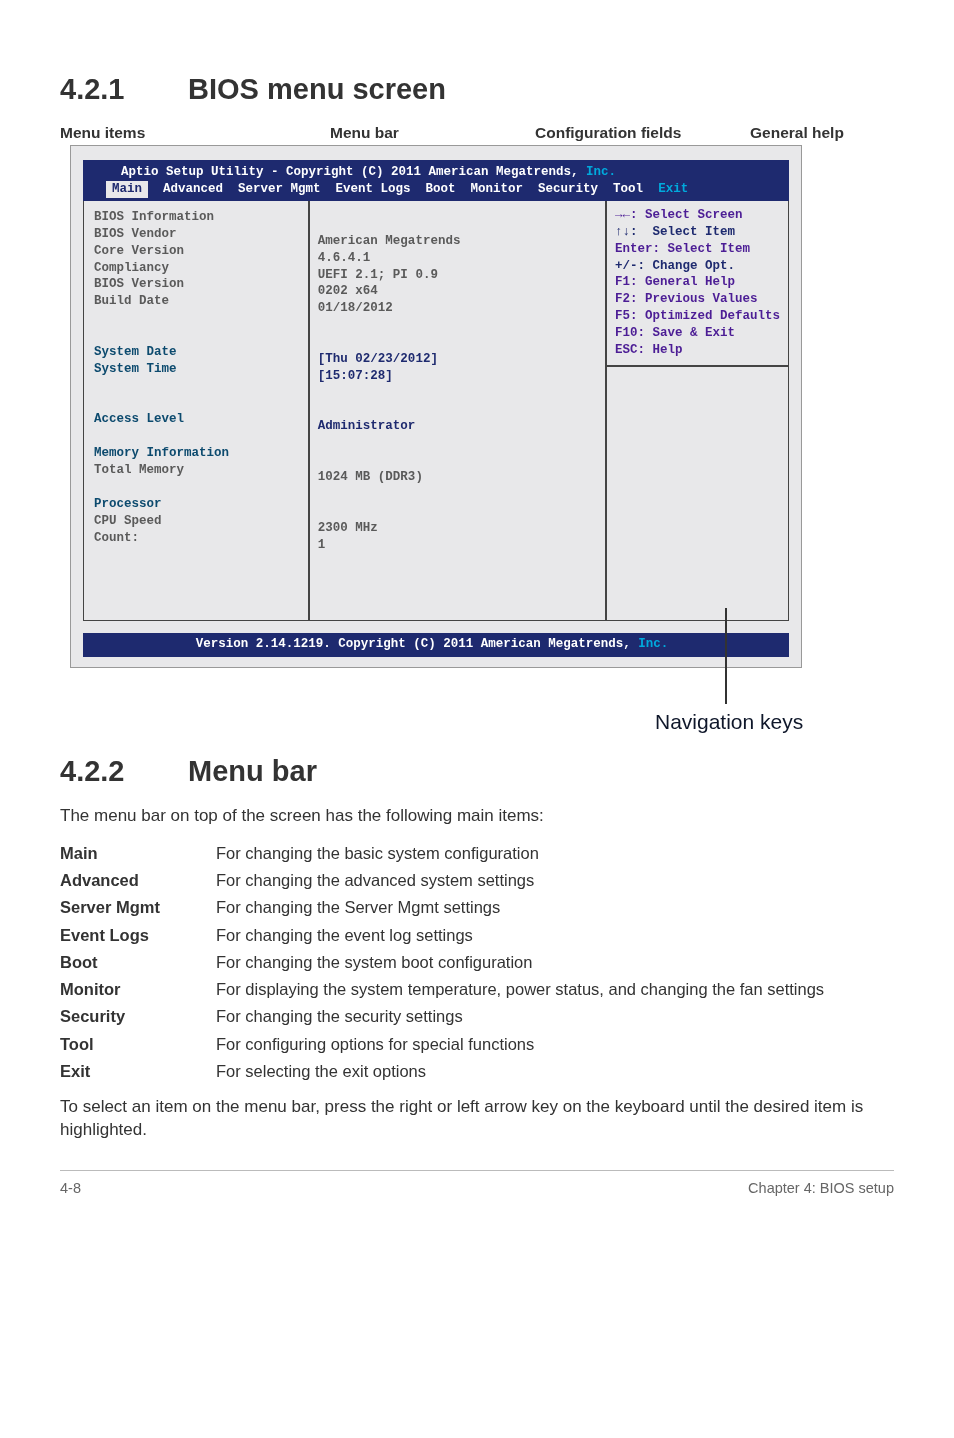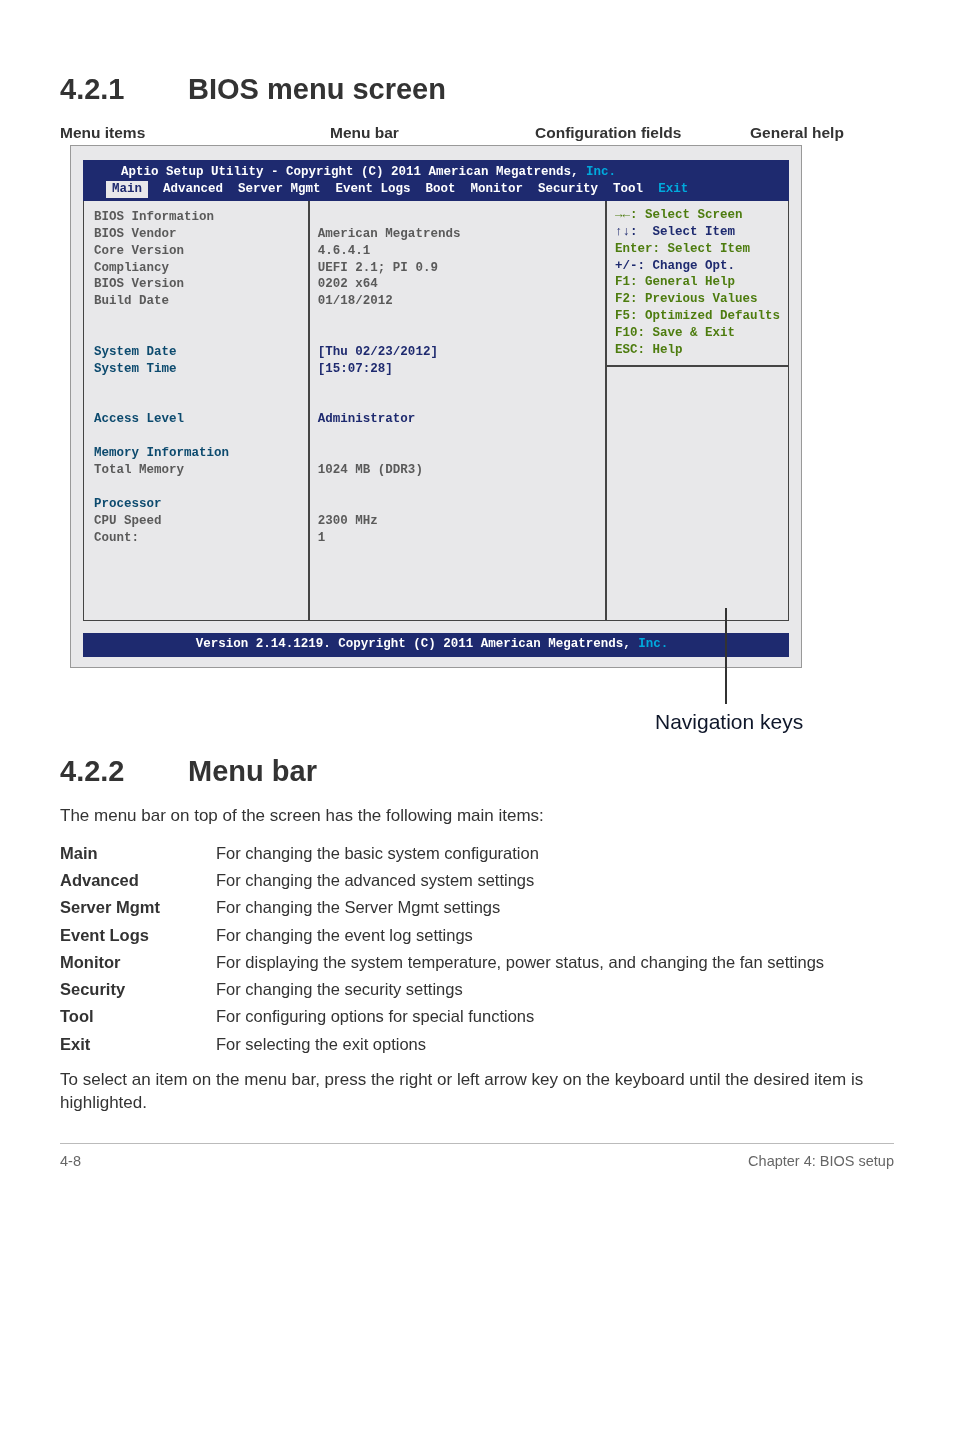--- a/index.html
+++ b/index.html
@@ -87,21 +87,21 @@
   .bios-left {
     width: 228px;
     padding: 8px 8px 8px 10px;
     border-right: 2px solid #444;
     color: #5a5a5a;
     white-space: pre;
   }
   .bios-left .dkblue { color: #0c4a6e; }
   .bios-mid {
     width: 300px;
-    padding: 8px 8px 8px 8px;
+    padding: 15px 8px 8px 8px;
     border-right: 2px solid #444;
     color: #5a5a5a;
     white-space: pre;
   }
   .bios-mid .dkblue { color: #1e2a6f; }
   .bios-right {
     flex: 1;
     display: flex;
     flex-direction: column;
     color: #1e2a6f;
@@ -113,21 +113,21 @@
     min-height: 198px;
     white-space: pre;
   }
   .bios-right .top .hl { color: #0a7ab0; }
   .bios-right .keys {
     padding: 6px 8px 6px 8px;
     white-space: pre;
     border-bottom: 2px solid #444;
     min-height: 150px;
   }
-  .bios-right .keys .hl { color: #4d7c0f; margin-top: 12px; }
+  .bios-right .keys .hl { color: #4c1d95; margin-top: 12px; }
   .bios-right .blank { flex: 1; }
 
   .bios-footer {
     background: #1e2a6f;
     color: #fff;
     text-align: center;
     padding: 3px 8px 4px 0;
     margin-top: 12px;
     position: relative;
   }
@@ -285,20 +285,24 @@
     </div>
   <div class="defrow">
       <div class="term">Server Mgmt</div>
       <div class="def">For changing the Server Mgmt settings</div>
     </div>
   <div class="defrow">
       <div class="term">Event Logs</div>
       <div class="def">For changing the event log settings</div>
     </div>
   <div class="defrow">
+      <div class="term">Boot</div>
+      <div class="def">For changing the system boot configuration</div>
+    </div>
+  <div class="defrow">
       <div class="term">Monitor</div>
       <div class="def">For displaying the system temperature, power status, and changing the fan settings</div>
     </div>
   <div class="defrow">
       <div class="term">Security</div>
       <div class="def">For changing the security settings</div>
     </div>
   <div class="defrow">
       <div class="term">Tool</div>
       <div class="def">For configuring options for special functions</div>

